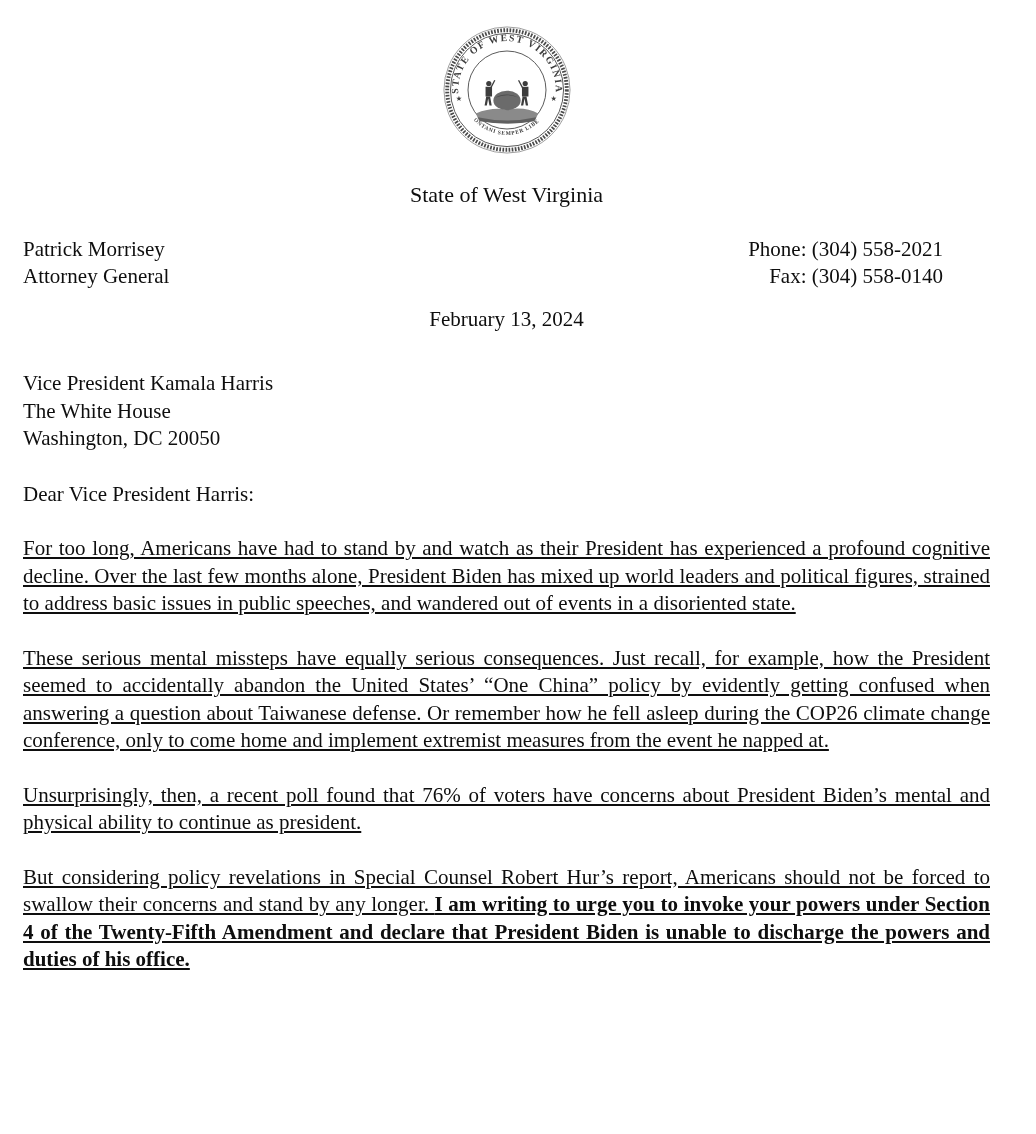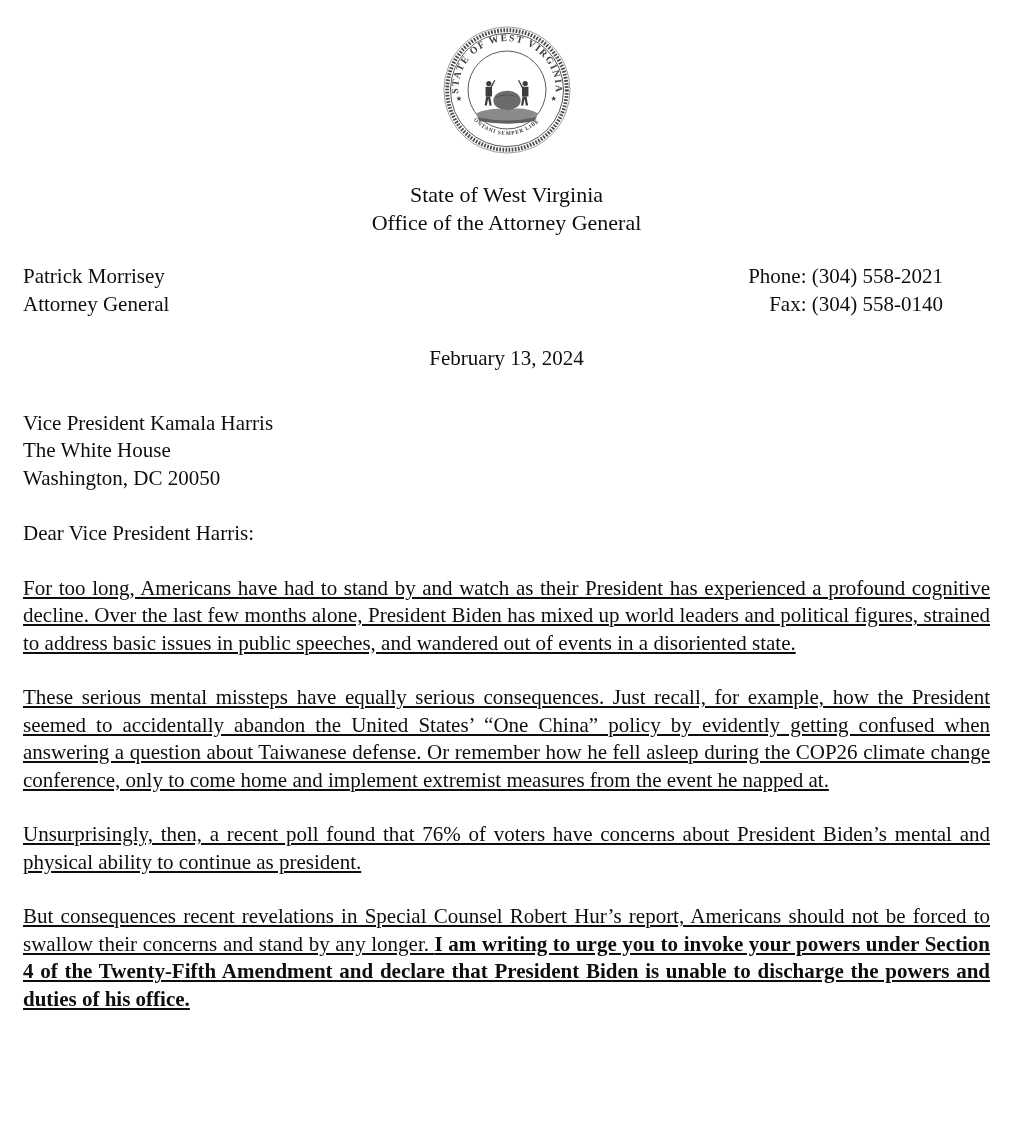--- a/index.html
+++ b/index.html
@@ -36,21 +36,21 @@
     display: flex;
     justify-content: space-between;
     align-items: flex-end;
   }
   .contact {
     text-align: right;
     padding-right: 47px;
     margin-left: 28px;
   }
   .date-line {
-    margin-top: 27px;
+    margin-top: 15px;
     text-align: center;
   }
   .recipient {
     margin-top: 37px;
   }
   .salutation {
     margin-top: 28px;
   }
   p.para {
     margin: 27px 0 0 0;
@@ -117,21 +117,20 @@
           <path d="M 123 95 h 10 v 15 h -10 z"></path>
           <path d="M 124 110 l -2.5 14 h 3.5 l 2 -11 l 2 11 h 3.5 l -2.5 -14 z"></path>
           <rect x="121" y="84" width="2" height="18" transform="rotate(-28 122 93)"></rect>
         </g>
       </g>
     </svg>
   </div>
 
   <div class="letterhead">
     <div>State of West Virginia</div>
-    <div>Office of the Attorney General</div>
   </div>
 
   <div class="info-row">
     <div class="official">
       <div>Patrick Morrisey</div>
       <div>Attorney General</div>
     </div>
     <div class="contact">
       <div>Phone: (304) 558-2021</div>
       <div>Fax: (304) 558-0140</div>
@@ -144,15 +143,15 @@
     <div>Vice President Kamala Harris</div>
     <div>The White House</div>
     <div>Washington, DC 20050</div>
   </div>
 
   <div class="salutation">Dear Vice President Harris:</div>
 
   <p class="para">For too long, Americans have had to stand by and watch as their President has experienced a profound cognitive decline.  Over the last few months alone, President Biden has mixed up world leaders and political figures, strained to address basic issues in public speeches, and wandered out of events in a disoriented state.</p>
   <p class="para">These serious mental missteps have equally serious consequences.  Just recall, for example, how the President seemed to accidentally abandon the United States’ “One China” policy by evidently getting confused when answering a question about Taiwanese defense.  Or remember how he fell asleep during the COP26 climate change conference, only to come home and implement extremist measures from the event he napped at.</p>
   <p class="para">Unsurprisingly, then, a recent poll found that 76% of voters have concerns about President Biden’s mental and physical ability to continue as president.</p>
-  <p class="para"><span>But consequences recent revelations in Special Counsel Robert Hur’s report, Americans should not be forced to swallow their concerns and stand by any longer.  </span><strong>I am writing to urge you to invoke your powers under Section 4 of the Twenty-Fifth Amendment and declare that President Biden is unable to discharge the powers and duties of his office.</strong></p>
+  <p class="para"><span>But considering policy revelations in Special Counsel Robert Hur’s report, Americans should not be forced to swallow their concerns and stand by any longer.  </span><strong>I am writing to urge you to invoke your powers under Section 4 of the Twenty-Fifth Amendment and declare that President Biden is unable to discharge the powers and duties of his office.</strong></p>
 
 </div>
 
 </body></html>

